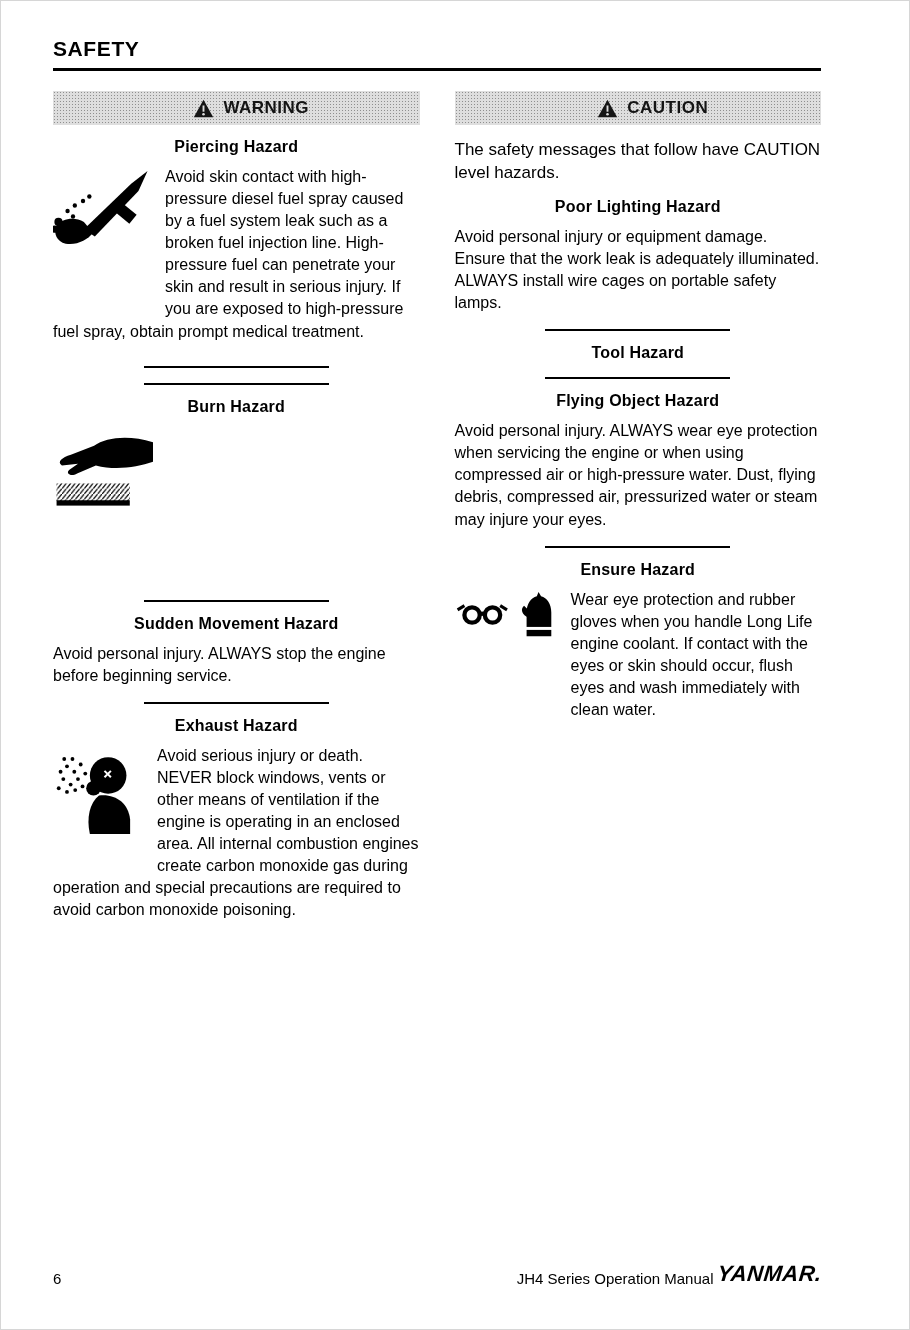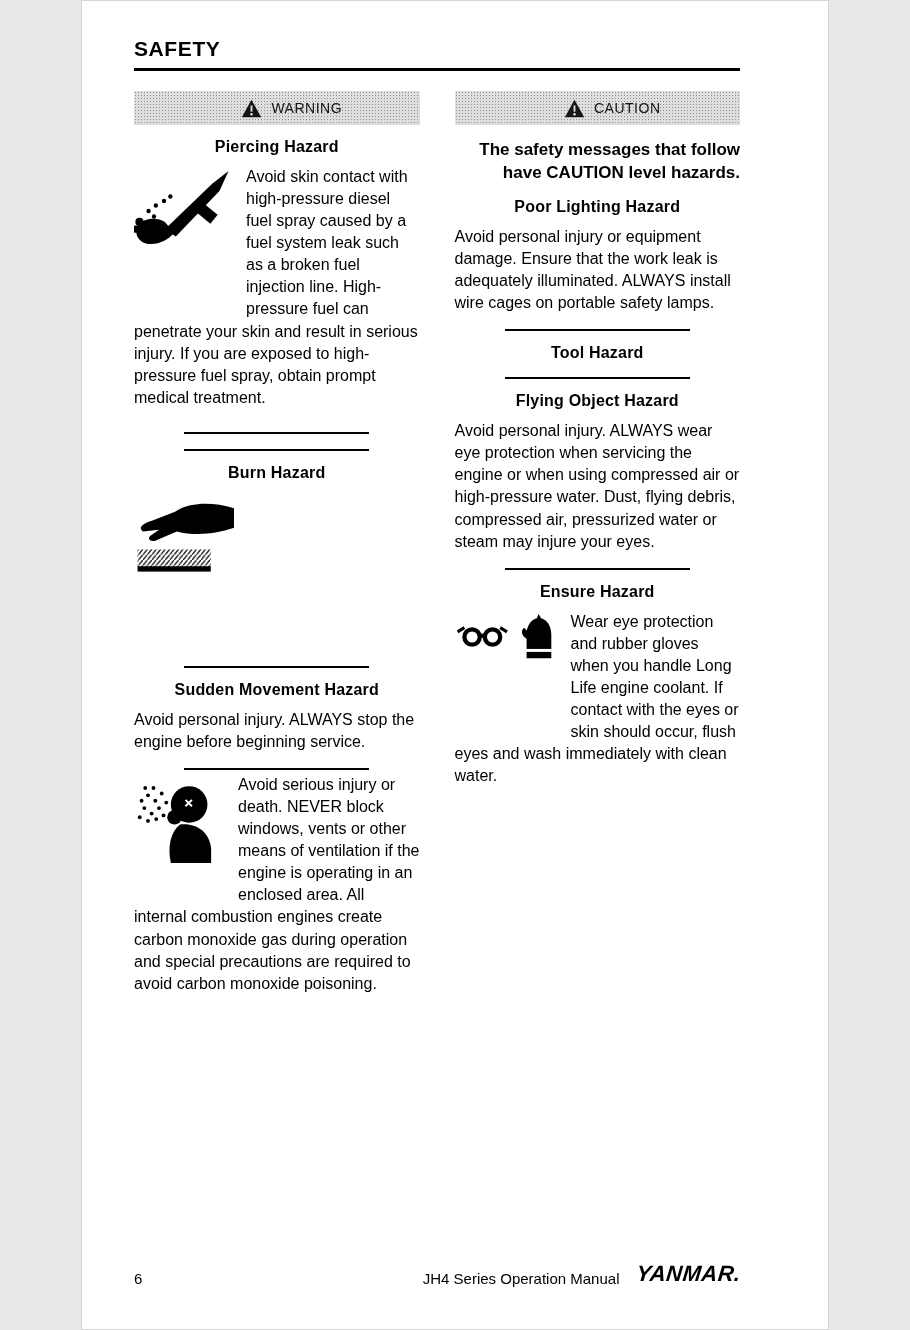--- a/index.html
+++ b/index.html
@@ -1,18 +1,18 @@
 <!DOCTYPE html>
 <html><head>
 <meta charset="utf-8">
 <style>
   html,body{margin:0;padding:0;background:#e9e9e9;}
   .page{
     position:relative;
-    width:748px;height:1330px;
+    width:910px;height:1330px;
     margin:0 auto;
     background:#ffffff;
     font-family:"Liberation Sans","DejaVu Sans",sans-serif;
     color:#000;
     box-sizing:border-box;
     border:1px solid #d6d6d6;
     overflow:hidden;
   }
   .content{padding:28px 88px 0 52px;}
   h1.safety{
@@ -21,45 +21,45 @@
     border-bottom:3px solid #000;
   }
   .columns{display:flex;gap:35px;margin-top:20px;}
   .col{flex:1;min-width:0;}
   .banner{
     height:34px;
     display:flex;align-items:center;justify-content:center;gap:9px;
     background-color:#dedede;
     background-image:radial-gradient(#8f8f8f 0.9px, rgba(0,0,0,0) 1px);
     background-size:3px 3px;
-    font-weight:normal;font-size:14px;letter-spacing:0.5px;color:#141414;padding-left:30px;
+    font-weight:bold;font-size:17px;letter-spacing:0.5px;color:#141414;padding-left:30px;
   }
   h3.hazard{
     font-size:16px;font-weight:bold;text-align:center;
     margin:13px 0 10px 0;letter-spacing:0.2px;
   }
   p.body{font-size:16px;line-height:1.38;margin:0 0 8px 0;}
-  p.intro{font-size:17px;line-height:1.38;font-weight:bold;margin:13px 0 4px 0;text-align:right;}
+  p.intro{font-size:17px;line-height:1.38;font-weight:normal;margin:13px 0 4px 0;}
   .divider{
     width:185px;border-top:2px solid #000;height:0;
     margin:15px auto 4px auto;
   }
   .icon-float{float:left;margin:3px 12px 4px 0;line-height:0;}
   .icon-float.tall-1{margin-bottom:52px;}
   .icon-float.tall-2{margin-bottom:76px;}
   .icon-float.tall-3{margin-bottom:30px;}
   .icon-float.tall-4{margin-bottom:72px;}
   .flow{overflow:visible;}
   .clear{clear:both;}
   .footer{
     position:absolute;left:52px;right:88px;bottom:42px;
     display:flex;align-items:flex-end;font-size:15px;
   }
   .footer .spacer{flex:1;}
-  .manual-title{margin-right:16px;}
+  .manual-title{margin-right:3px;}
   .logo{
     font-weight:bold;font-style:italic;
     font-size:22px;letter-spacing:0.5px;
     transform:skewX(-6deg);transform-origin:bottom left;
     display:inline-block;
   }
 </style>
 </head>
 <body>
 
@@ -125,20 +125,21 @@
           <div class="clear"></div>
         </div>
 
         <div class="divider"></div>
 
         <h3 class="hazard">Sudden Movement Hazard</h3>
         <p class="body">Avoid personal injury. ALWAYS stop the engine before beginning service.</p>
 
         <div class="divider"></div>
 
+        <h3 class="hazard">Exhaust Hazard</h3>
         <div class="flow">
           <span class="icon-float tall-3">
             <svg width="92" height="86" viewBox="0 0 100 94" aria-hidden="true">
               <g fill="#000">
                 <circle cx="8" cy="26" r="2.1"></circle>
                   <circle cx="15" cy="20" r="2.1"></circle>
                   <circle cx="23" cy="26" r="2.1"></circle>
                 <circle cx="11" cy="34" r="2.1"></circle>
                   <circle cx="19" cy="40" r="2.1"></circle>
                   <circle cx="27" cy="34" r="2.1"></circle>

